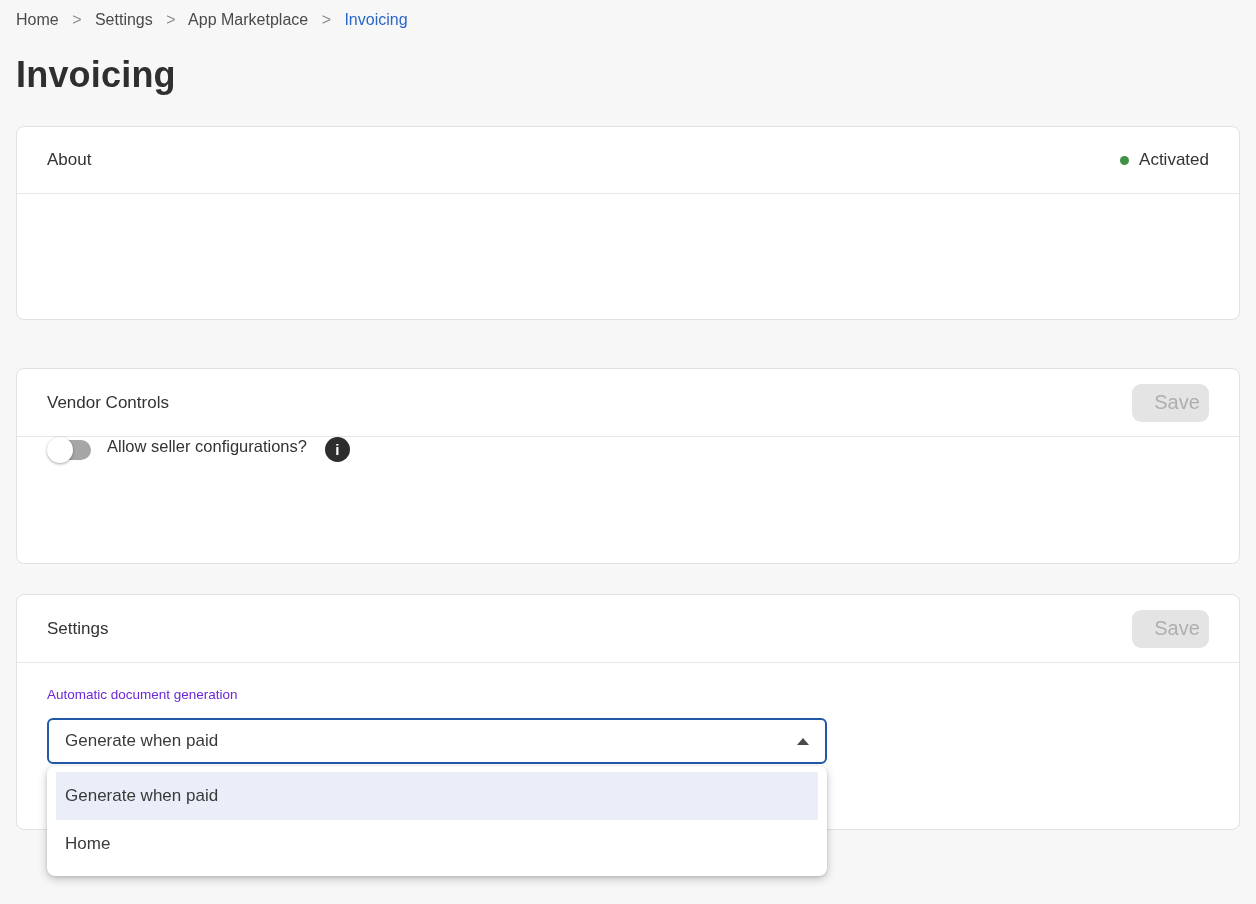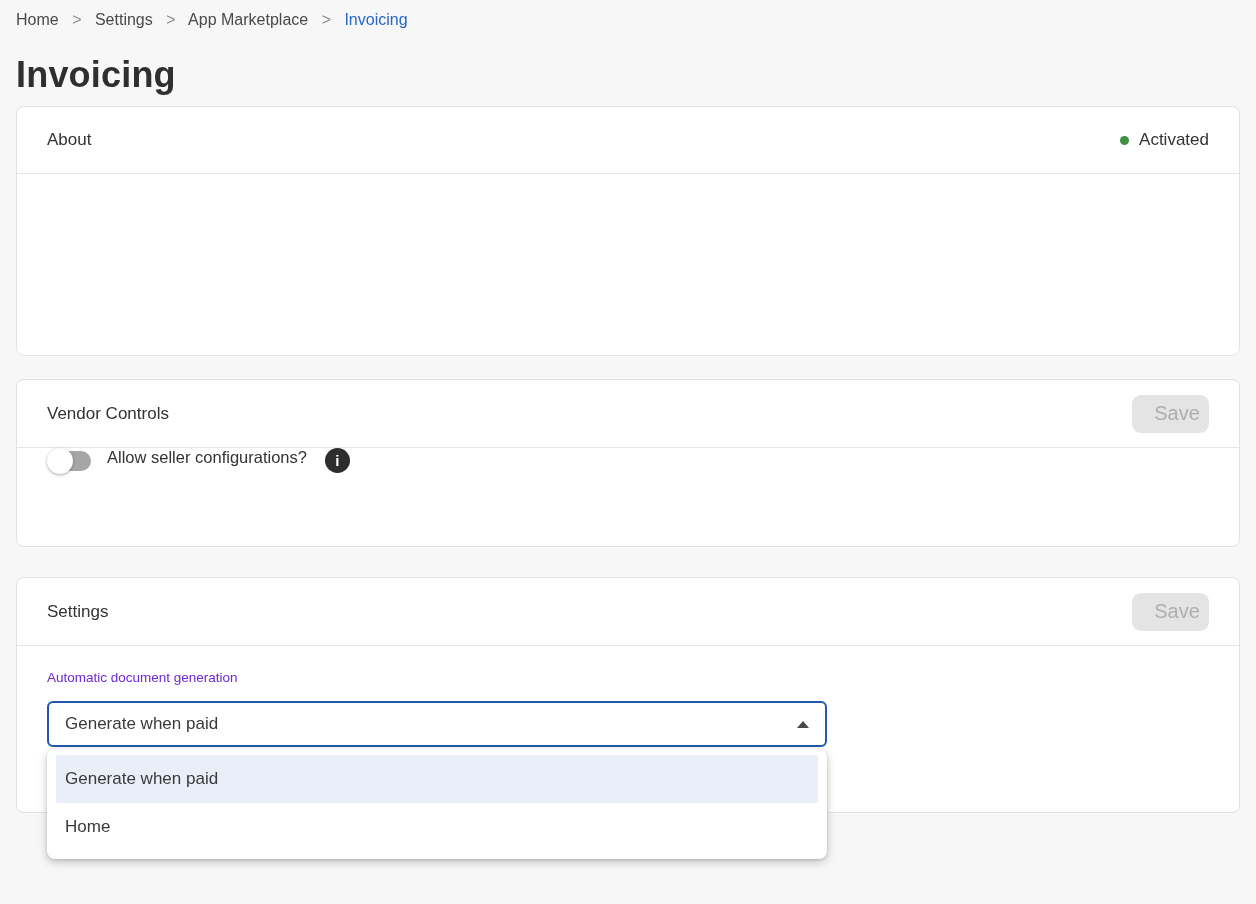--- a/index.html
+++ b/index.html
@@ -30,38 +30,38 @@
     width: 1224px;
     position: relative;
   }
   .card-header {
     display: flex; align-items: center; justify-content: space-between;
     padding: 0 30px;
     border-bottom: 1px solid #e6e6e6;
   }
   .card-title { font-size: 17px; color: #333333; }
 
-  .card-about { margin-top: 10px; height: 250px; }
+  .card-about { margin-top: 30px; height: 194px; }
   .card-about .card-header { height: 67px; }
   .card-about .card-body { height: 126px; display: flex; align-items: center; padding: 0 30px; }
   .about-desc { font-size: 17px; color: #444444; }
 
   .status { display: flex; align-items: center; font-size: 17px; color: #333333; }
   .status-dot { width: 9px; height: 9px; border-radius: 50%; background: #3f8f44; margin-right: 10px; display: inline-block; }
 
   .save-btn {
     width: 77px; height: 38px;
     background: #e4e4e4; color: #aeaeae;
     border: none; border-radius: 9px;
     font-size: 20px; font-family: inherit;
     cursor: default;
     padding-left: 13px;
   }
 
-  .card-vendor { margin-top: 23px; height: 168px; }
+  .card-vendor { margin-top: 48px; height: 196px; }
   .card-vendor .card-header { height: 68px; }
   .card-vendor .card-body { height: 104px; display: flex; align-items: flex-start; padding: 0 30px; }
 
   
   .toggle { position: relative; width: 44px; height: 26px; margin-right: 16px; cursor: pointer; flex: 0 0 auto; }
   .toggle-track { position: absolute; left: 4px; top: 3px; width: 40px; height: 20px; border-radius: 10px; background: #a6a6a6; }
   .toggle-knob {
     position: absolute; left: 0; top: 0;
     width: 26px; height: 26px; border-radius: 50%;
     background: #ffffff;

